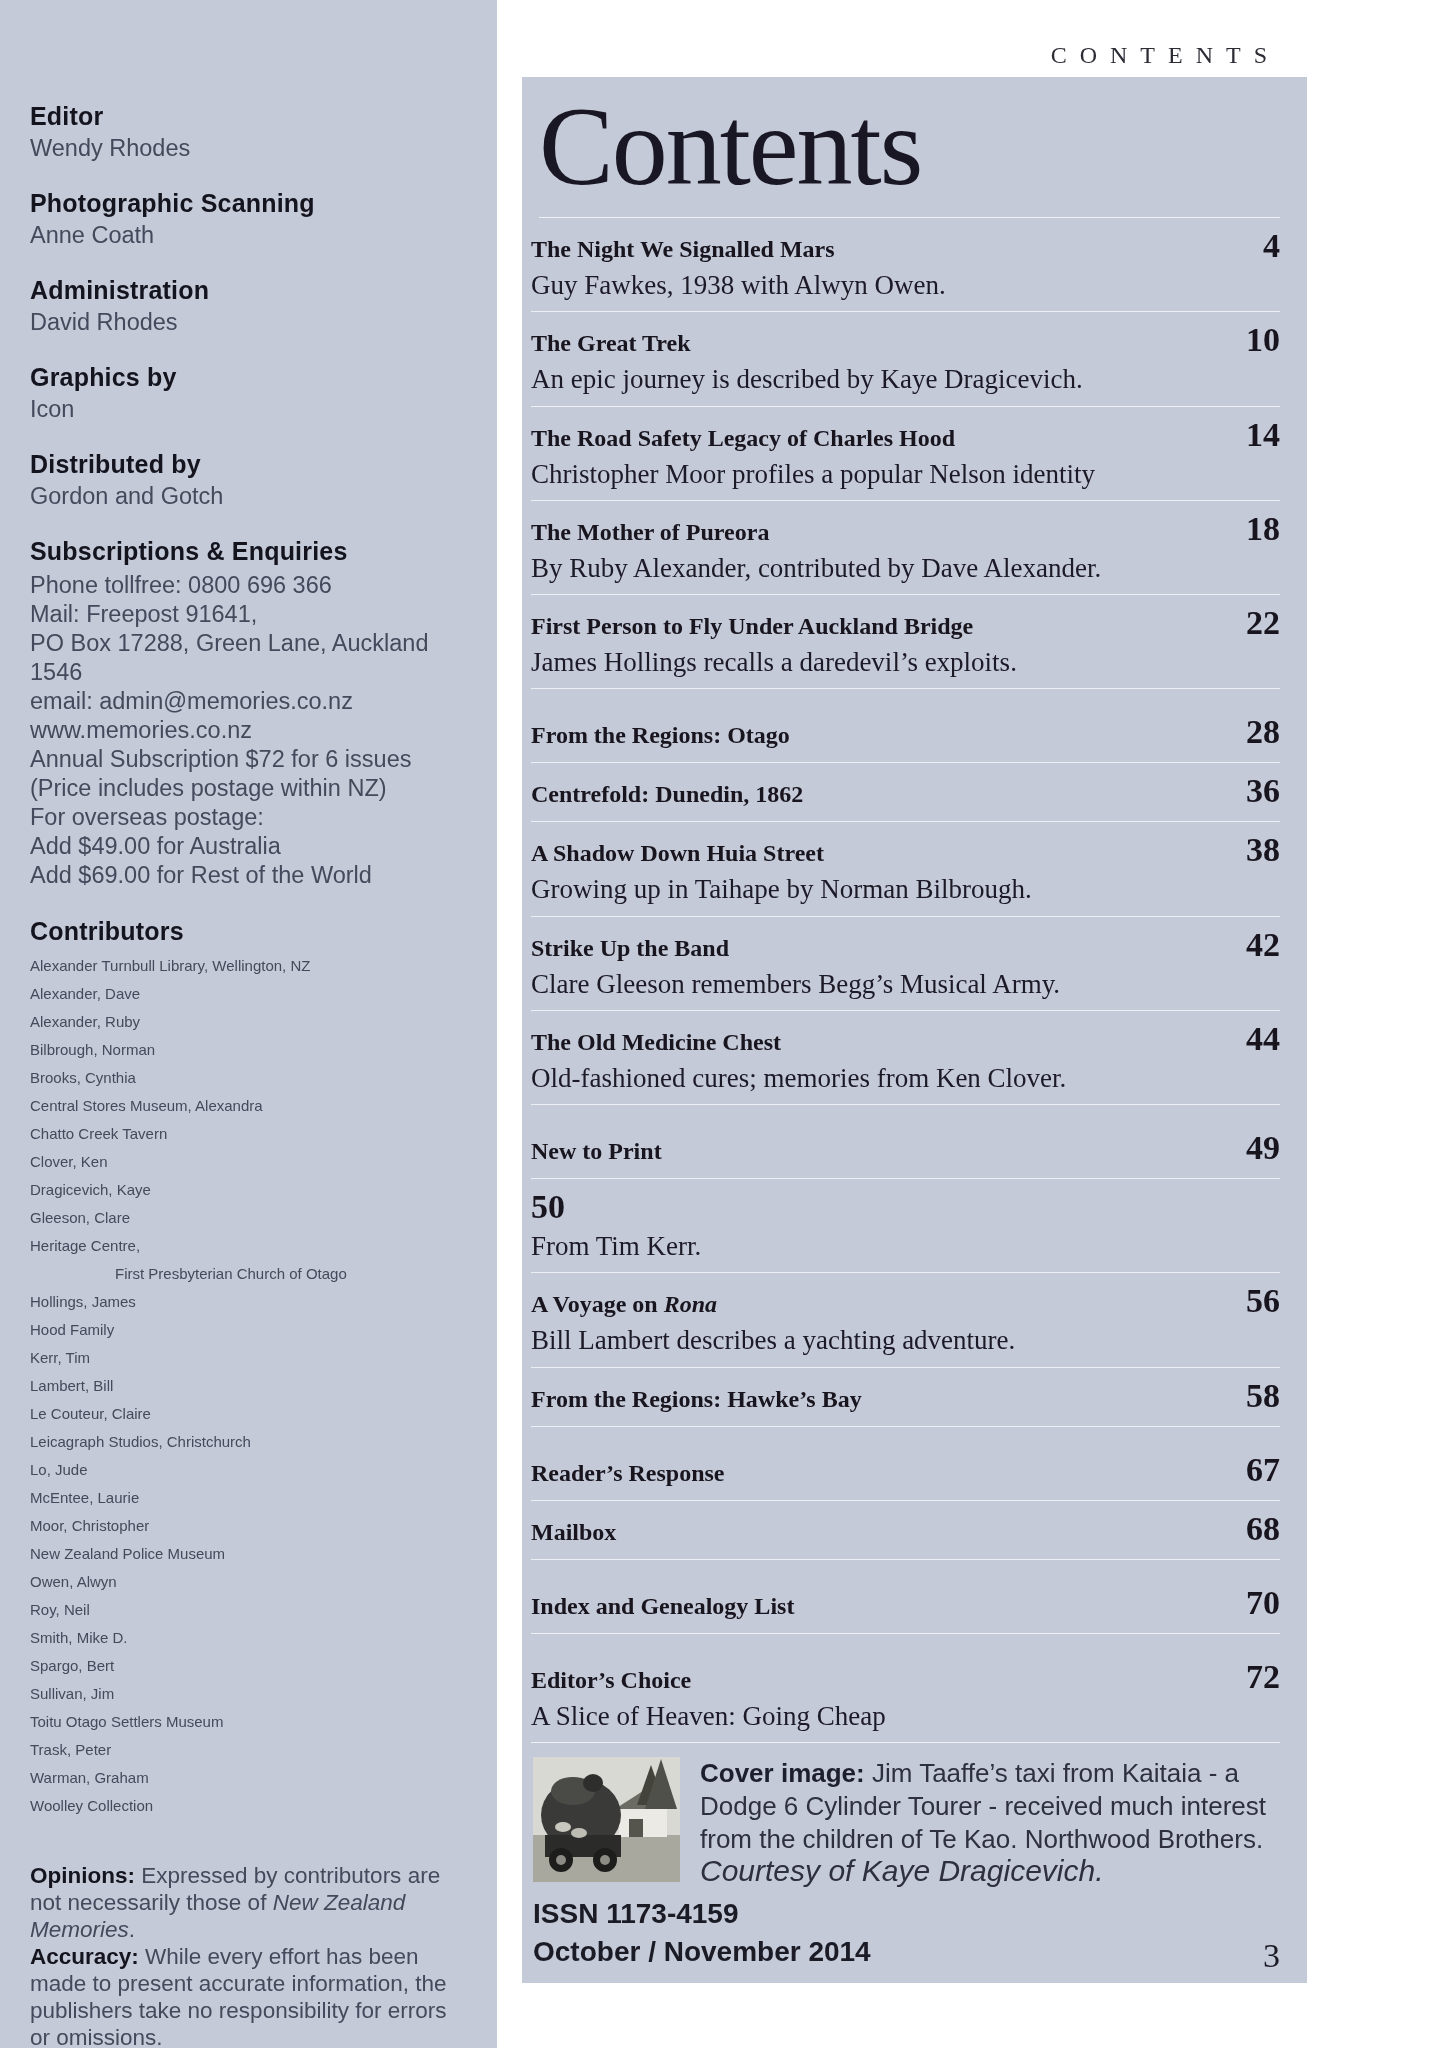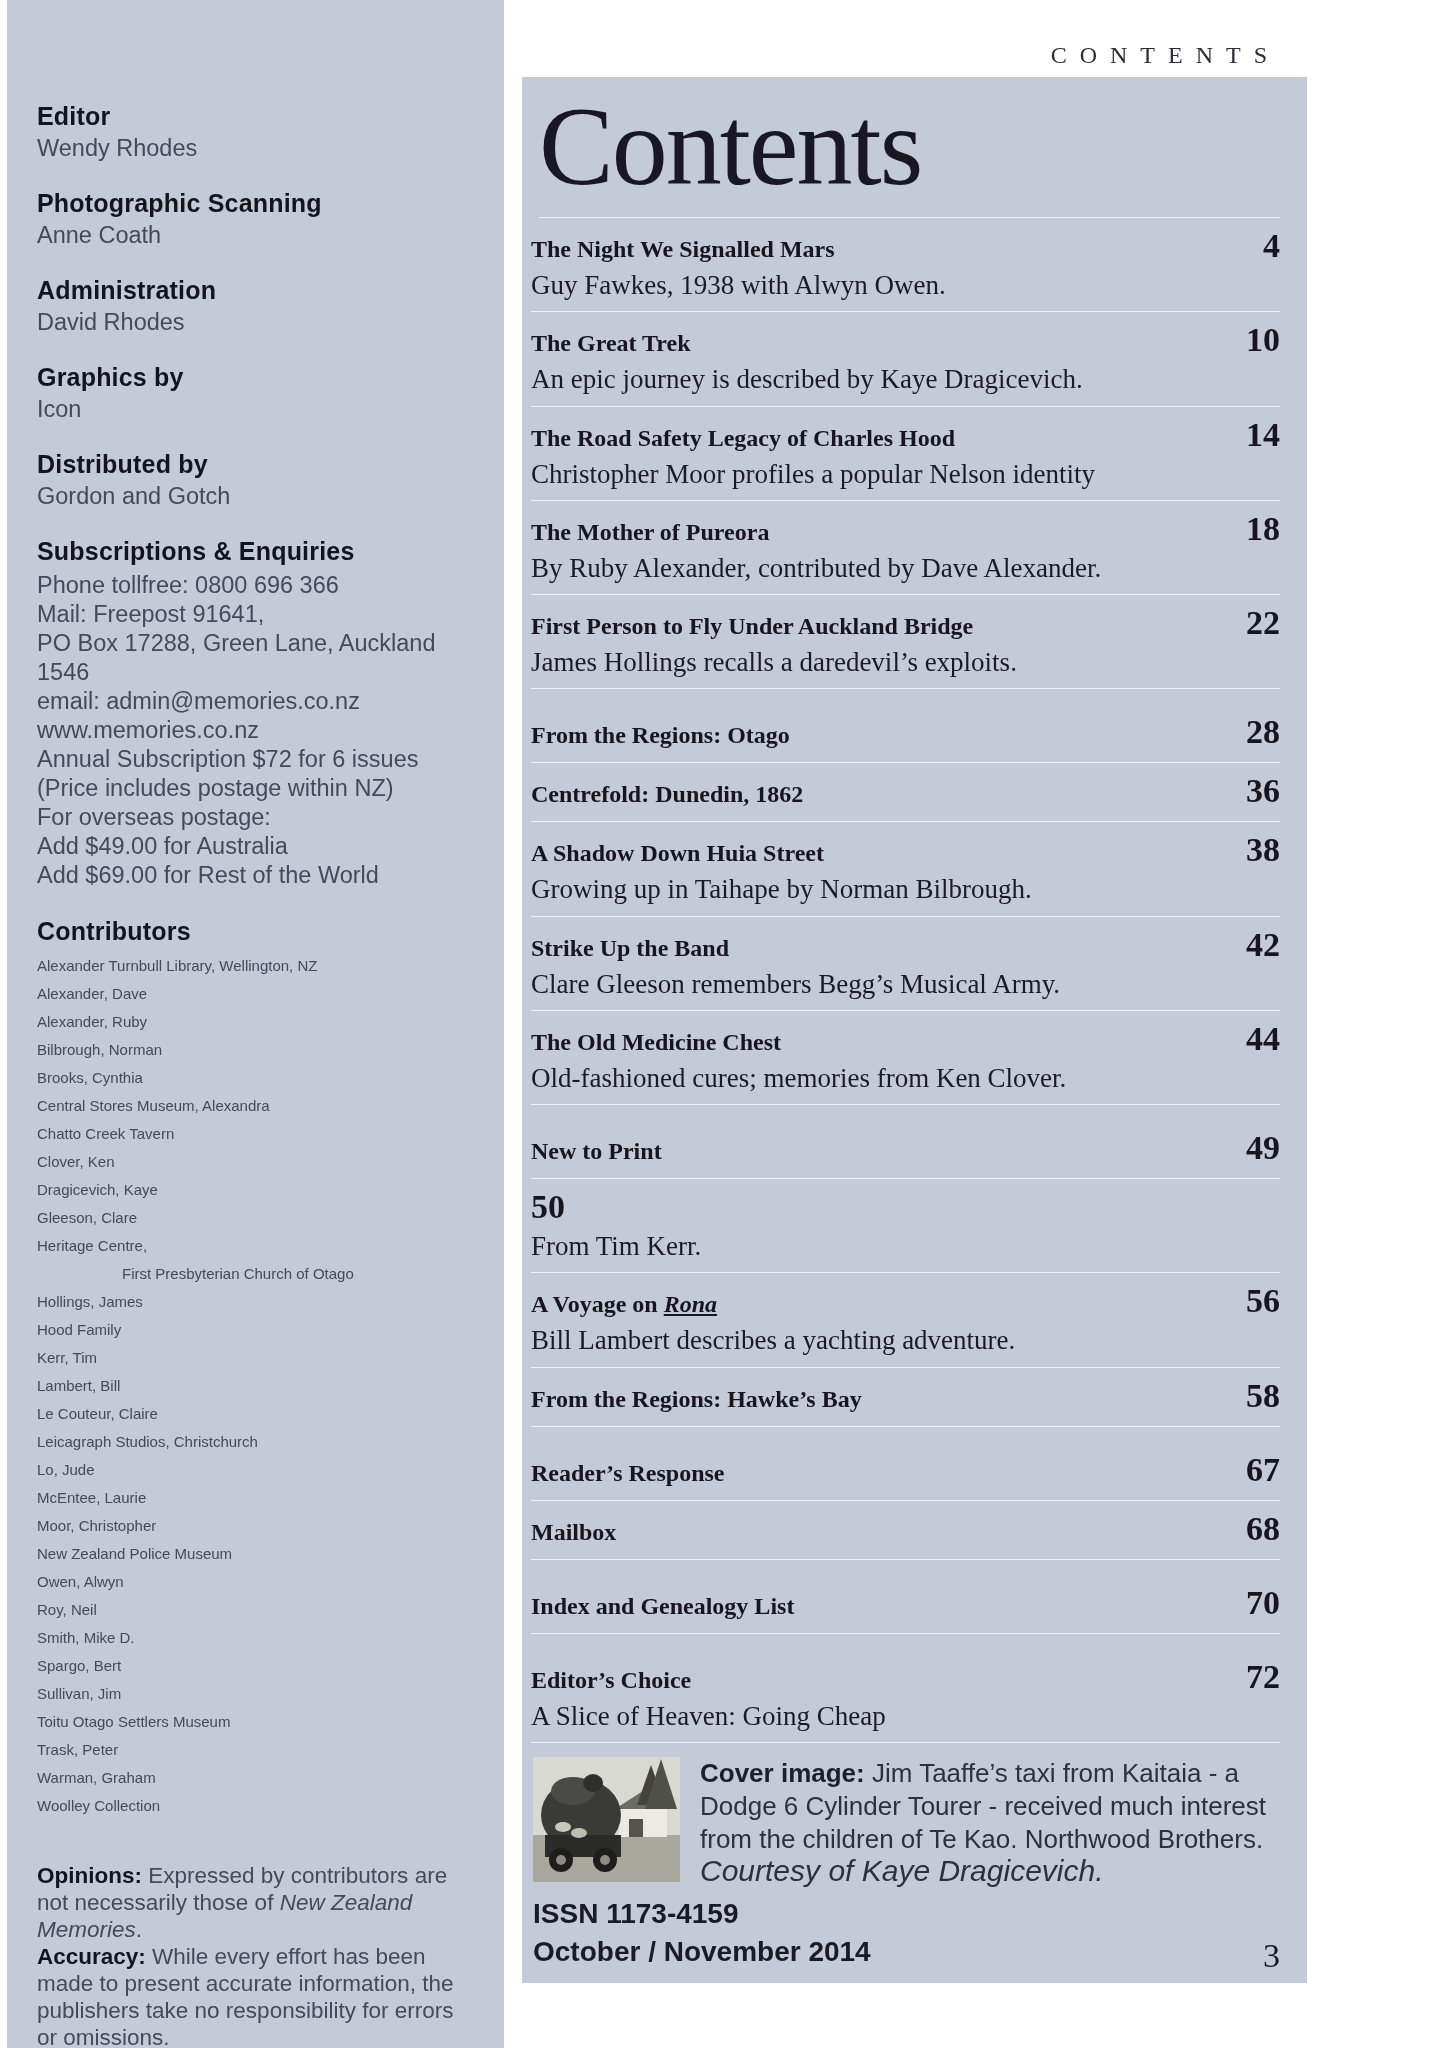--- a/index.html
+++ b/index.html
@@ -3,21 +3,21 @@
 <meta charset="utf-8">
 <style>
   html,body{margin:0;padding:0;}
   body{
     width:1455px;height:2048px;position:relative;background:#ffffff;
     font-family:"Liberation Sans",sans-serif;overflow:hidden;
     -webkit-font-smoothing:antialiased;
   }
   
   .side-panel{
-    position:absolute;left:7px;top:0;width:497px;height:2048px;
+    position:absolute;left:0;top:0;width:497px;height:2048px;
     background:#c5cad8;box-sizing:border-box;padding:102px 24px 0 30px;
     color:#444a5c;
   }
   .credit-block{margin-top:27px;}
   .credit-block:first-child{margin-top:0;}
   .credit-label{font-weight:bold;font-size:25px;color:#14141f;letter-spacing:.2px;}
   .credit-value{font-size:23.5px;margin-top:4px;}
   .side-heading{font-weight:bold;font-size:25px;color:#14141f;margin-top:27px;letter-spacing:.2px;}
   .sub-lines{margin-top:5px;}
   .sub-lines div{font-size:23.5px;line-height:29px;}
@@ -47,21 +47,21 @@
   }
   .toc-entry{
     padding:9px 0 11px;border-bottom:1px solid rgba(255,255,255,.7);
   }
   .toc-entry.gap-top{padding-top:24px;}
   .toc-row{display:flex;justify-content:space-between;align-items:baseline;}
   .toc-title{
     font-family:"Liberation Serif",serif;font-weight:bold;font-size:24px;
     line-height:1.15;color:#18151f;
   }
-  .toc-title em{font-style:italic;text-decoration:underline;}
+  .toc-title em{font-style:italic;}
   .toc-page{
     font-family:"Liberation Serif",serif;font-weight:bold;font-size:34px;
     color:#18151f;
   }
   .toc-sub{
     font-family:"Liberation Serif",serif;font-size:27px;
     line-height:1.12;margin-top:5px;color:#1d1a28;
   }
   .toc-sub:empty{display:none;}
   

